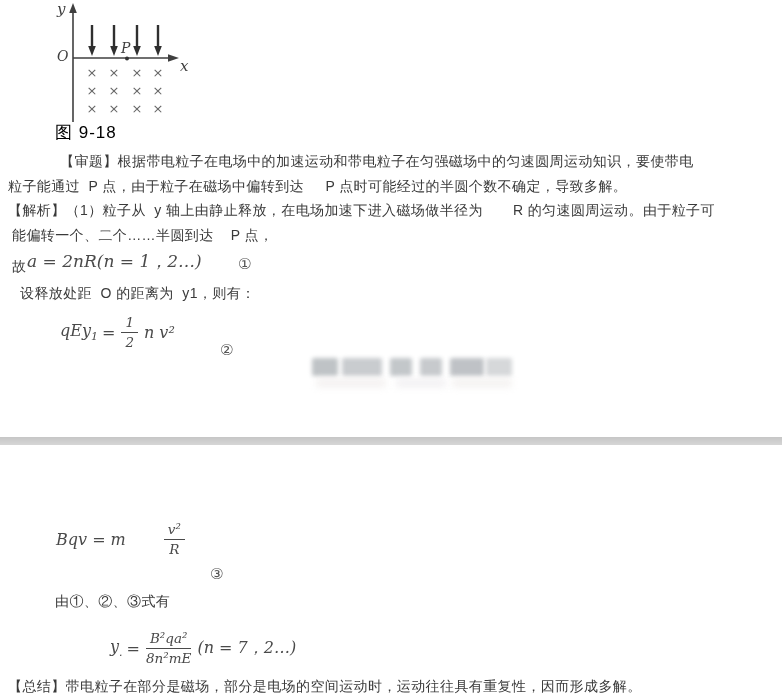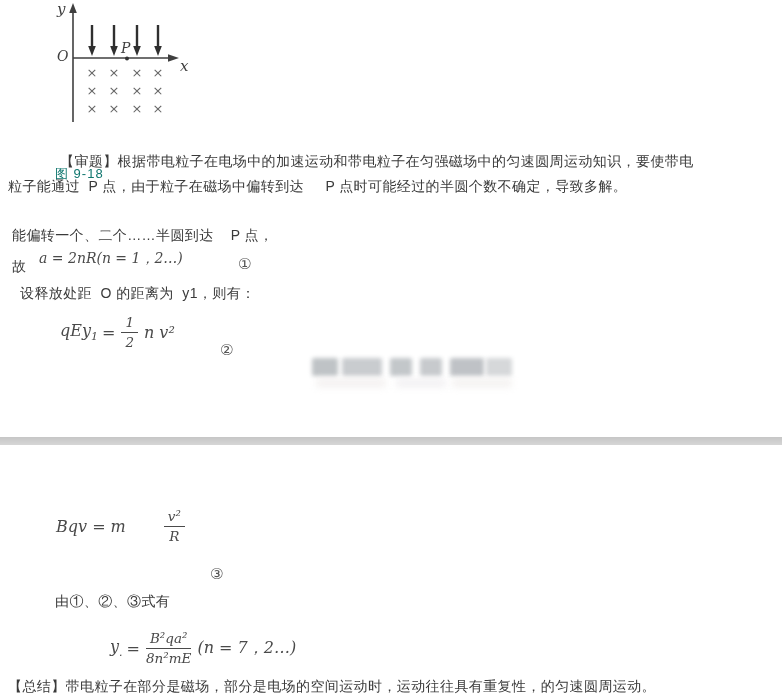--- a/index.html
+++ b/index.html
@@ -8,21 +8,21 @@
     width:782px;height:698px;
     background:#ffffff;
     font-family:"Liberation Sans", sans-serif;
     color:#3a3a3a;
     overflow:hidden;
   }
   
   .figure-wrap{position:absolute;left:40px;top:0;width:160px;height:122px;}
   .fig-caption{
     position:absolute;left:55px;top:121px;
-    font-size:13px;color:#0f766e;letter-spacing:1px;margin-top:44px;
+    font-size:17px;color:#000000;letter-spacing:1px;
   }
   
   .cjk{
     position:absolute;
     font-size:14px;line-height:18px;color:#3a3a3a;
     white-space:pre;letter-spacing:0.4px;
   }
   .l-shenti1{left:60px;top:152px;}
   .l-shenti2{left:8px;top:177px;}
   .l-jiexi1{left:8px;top:201px;}
@@ -33,23 +33,23 @@
   .l-zongjie{left:8px;top:677px;}
   
   .math{
     position:absolute;
     font-family:"DejaVu Serif", serif;
     font-style:italic;
     font-size:16px;color:#4a4a4a;
     white-space:pre;
     display:flex;align-items:center;gap:4px;
   }
-  .m-eq1{left:27px;top:250px;font-size:14px;margin-left:12px;}
+  .m-eq1{left:27px;top:250px;font-size:17px;}
   .m-eq2{left:60px;top:314px;text-align:right;}
-  .m-eq3{left:56px;top:508px;gap:36px;}
+  .m-eq3{left:56px;top:521px;gap:36px;}
   .m-eq4{left:110px;top:630px;}
   .frac{
     display:inline-flex;flex-direction:column;align-items:center;
     vertical-align:middle;font-size:13.5px;line-height:1.25;
     margin:0 2px;
   }
   .frac .num{border-bottom:1.2px solid #4a4a4a;padding:0 4px 1px 4px;}
   .frac .den{padding-top:1px;}
   .math sub{font-size:11px;font-style:italic;}
   .eqtag{
@@ -131,20 +131,21 @@
         <text x="74" y="113">×</text>
         <text x="97" y="113">×</text>
         <text x="118" y="113">×</text>
       </g>
     </svg>
   </div>
   <div class="fig-caption">图 9-18</div>
 
   <div class="cjk l-shenti1">【审题】根据带电粒子在电场中的加速运动和带电粒子在匀强磁场中的匀速圆周运动知识，要使带电</div>
   <div class="cjk l-shenti2">粒子能通过  P 点，由于粒子在磁场中偏转到达     P 点时可能经过的半圆个数不确定，导致多解。</div>
+  <div class="cjk l-jiexi1">【解析】（1）粒子从  y 轴上由静止释放，在电场加速下进入磁场做半径为       R 的匀速圆周运动。由于粒子可</div>
   <div class="cjk l-jiexi2">能偏转一个、二个……半圆到达    P 点，</div>
 
   <div class="cjk l-gu">故</div>
   <div class="math m-eq1">
     <span>a = 2nR(n = 1，2…)</span>
   </div>
   <span class="eqtag t-eq1">①</span>
 
   <div class="cjk l-she">设释放处距  O 的距离为  y1，则有：</div>
 
@@ -187,15 +188,15 @@
   <div class="math m-eq4">
     <span><span>y</span><sub>.</sub></span>
     <span>=</span>
     <span class="frac">
       <span class="num">B²qa²</span>
       <span class="den">8n²mE</span>
     </span>
     <span>(n = 7，2…)</span>
   </div>
 
-  <div class="cjk l-zongjie">【总结】带电粒子在部分是磁场，部分是电场的空间运动时，运动往往具有重复性，的匀速圆周运动。</div>
+  <div class="cjk l-zongjie">【总结】带电粒子在部分是磁场，部分是电场的空间运动时，运动往往具有重复性，因而形成多解。</div>
 
 </div>
 
 </body></html>

